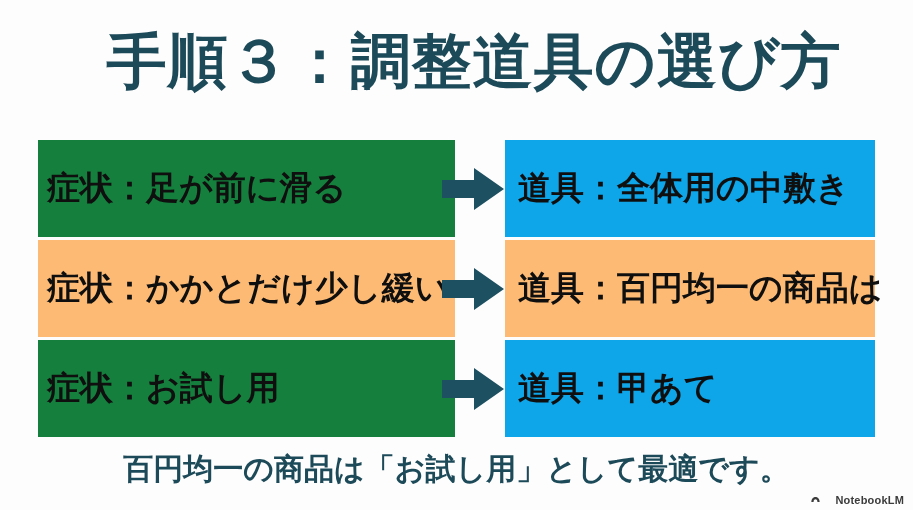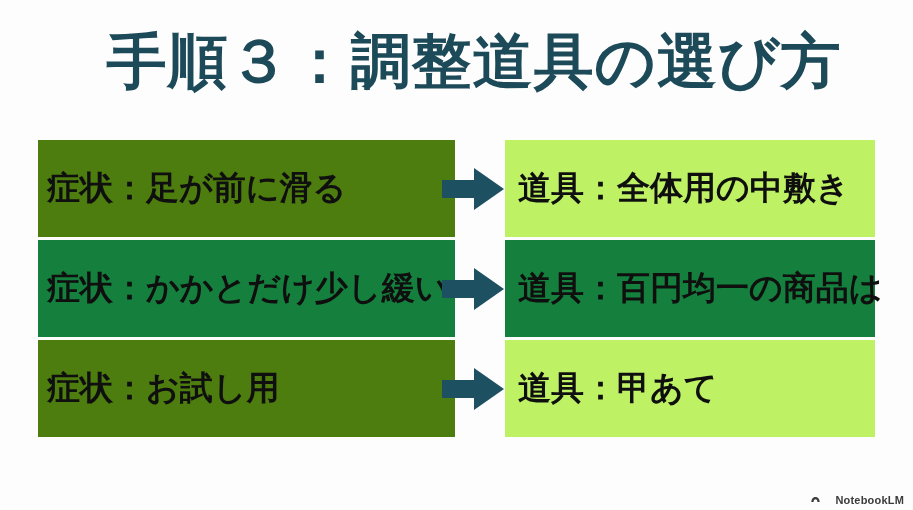--- a/index.html
+++ b/index.html
@@ -39,24 +39,24 @@
     height: 97px;
     margin-bottom: 3px;
   }
   .box {
     position: absolute;
     top: 0;
     height: 97px;
     display: flex;
     align-items: center;
   }
-  .box-left  { left: 38px;  width: 417px; padding-left: 9px;  background: #4d7c0f; }
-  .box-right { left: 505px; width: 370px; padding-left: 13px; background: #bef264; }
+  .box-left  { left: 38px;  width: 417px; padding-left: 9px;  background: #15803d; }
+  .box-right { left: 505px; width: 370px; padding-left: 13px; background: #0ea5e9; }
   .row.alt .box-left,
-  .row.alt .box-right { background: #15803d; }
+  .row.alt .box-right { background: #fdba74; }
   .box span {
     font-size: 33px;
     font-weight: 800;
     color: #0f0f0f;
     white-space: nowrap;
   }
   .arrow {
     position: absolute;
     left: 442px;
     top: 50%;
@@ -137,20 +137,21 @@
             <path d="M0 14 H32 V2 L62 23 L32 44 V32 H0 Z" fill="#1d5061"></path>
           </svg>
       </div>
       <div class="box box-right">
         <span>道具：甲あて</span>
       </div>
     </div>
 
   </div>
 
+  <div class="note">百円均一の商品は「お試し用」として最適です。</div>
 
   <div class="watermark">
     <span class="wm-icon">
       <svg width="11" height="11" viewBox="0 0 24 24" xmlns="http://www.w3.org/2000/svg">
         <path d="M12 4.5 C6.5 4.5 3 9.5 3 15 L7.8 15 C7.8 11.5 9.3 9.2 12 9.2 C14.7 9.2 16.2 11.5 16.2 15 L21 15 C21 9.5 17.5 4.5 12 4.5 Z" fill="#3b3b3b"></path>
       </svg>
     </span>
     <span class="wm-label">NotebookLM</span>
   </div>
 

